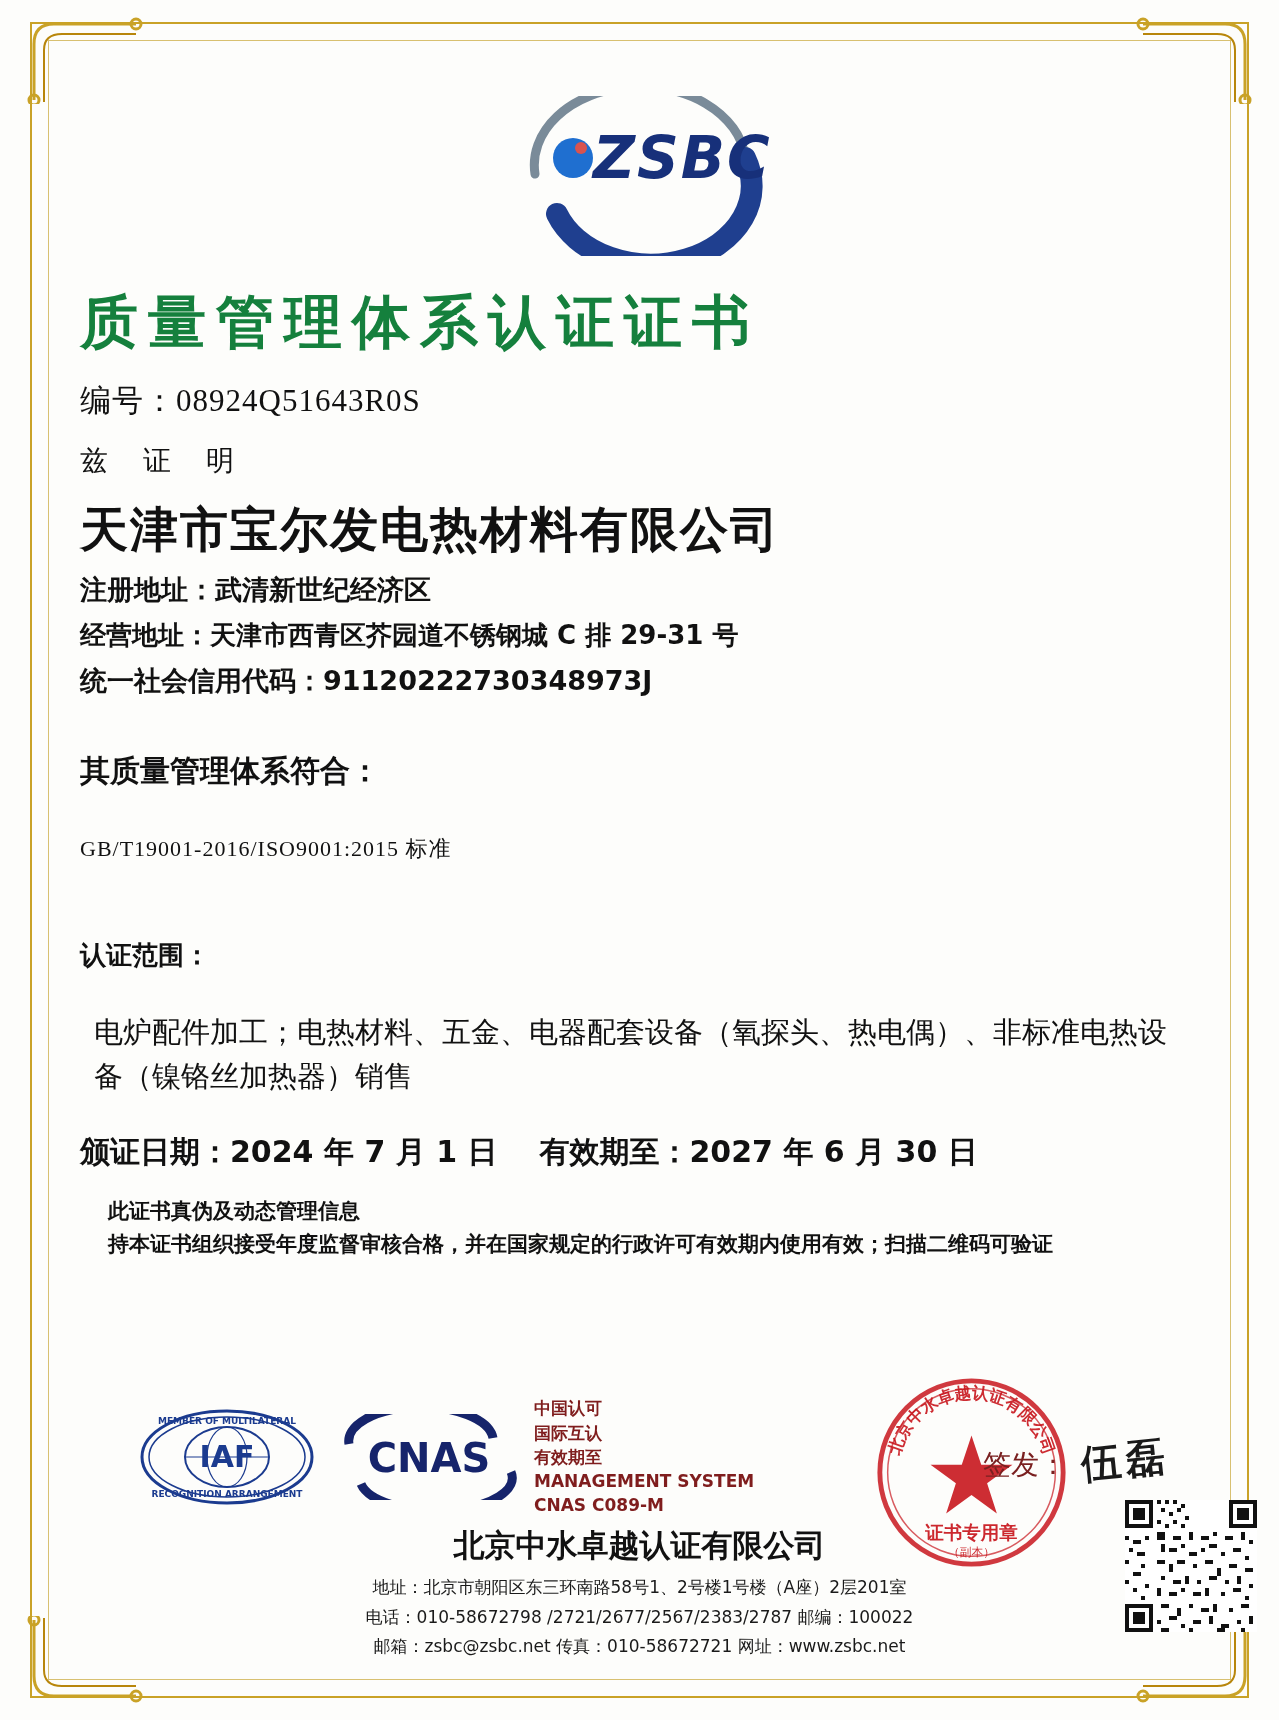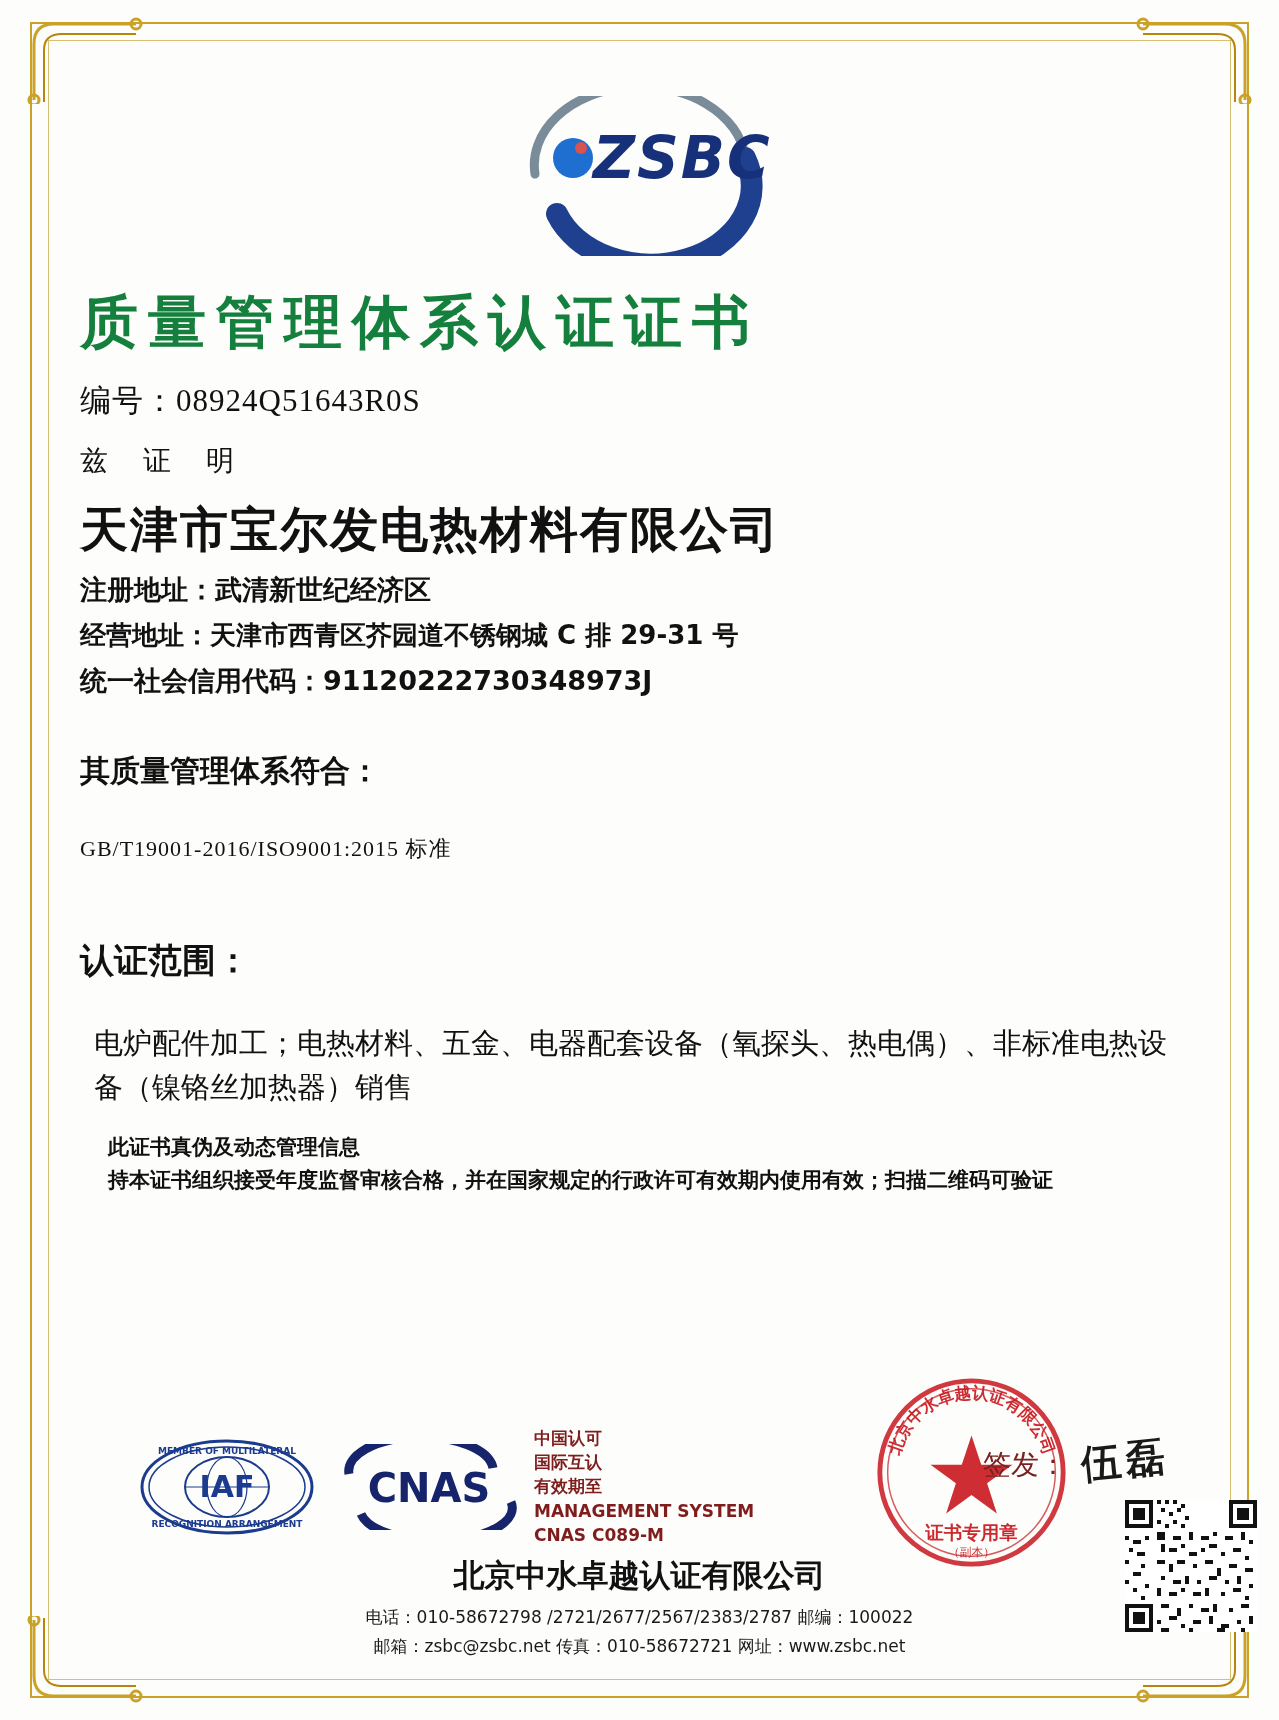--- a/index.html
+++ b/index.html
@@ -106,21 +106,21 @@
     font-weight: bold;
     font-family: "DejaVu Sans", sans-serif;
   }
   .standard {
     font-size: 22px;
     margin-top: 42px;
     font-family: "Liberation Serif", serif;
     letter-spacing: 1px;
   }
   .scope-label {
-    font-size: 34px;
+    font-size: 26px;
     margin-top: 74px;
     font-weight: bold;
     font-family: Liberation Mono, monospace;
   }
   .scope-text {
     font-size: 29px;
     margin-top: 38px;
     line-height: 1.5;
     font-family: "DejaVu Sans", sans-serif;
     padding: 0 14px;
@@ -286,20 +286,23 @@
     <div class="addr small">经营地址：天津市西青区芥园道不锈钢城 C 排 29-31 号</div>
     <div class="credit">统一社会信用代码：91120222730348973J</div>
 
     <div class="conform">其质量管理体系符合：</div>
 
     <div class="standard">GB/T19001-2016/ISO9001:2015 标准</div>
 
     <div class="scope-label">认证范围：</div>
     <div class="scope-text">电炉配件加工；电热材料、五金、电器配套设备（氧探头、热电偶）、非标准电热设备（镍铬丝加热器）销售</div>
 
+    <div class="dates">
+      <span>颁证日期：</span><span>2024 年 7 月 1 日</span><span class="gap"></span><span>有效期至：</span><span>2027 年 6 月 30 日</span>
+    </div>
 
     <div class="note">
       <div>此证书真伪及动态管理信息</div>
       <div>持本证书组织接受年度监督审核合格，并在国家规定的行政许可有效期内使用有效；扫描二维码可验证</div>
     </div>
 
   </div>
 
   <div class="bottom">
 
@@ -326,20 +329,21 @@
         <div>中国认可</div>
         <div>国际互认</div>
         <div>有效期至</div>
         <div>MANAGEMENT SYSTEM</div>
         <div>CNAS C089-M</div>
       </div>
     </div>
 
     <div class="issuer">北京中水卓越认证有限公司</div>
     <div class="issuer-info">
+      <div>地址：北京市朝阳区东三环南路58号1、2号楼1号楼（A座）2层201室</div>
       <div>电话：010-58672798 /2721/2677/2567/2383/2787    邮编：100022</div>
       <div>邮箱：zsbc@zsbc.net    传真：010-58672721    网址：www.zsbc.net</div>
     </div>
   </div>
 
   <svg class="seal" viewBox="0 0 200 200">
     <circle cx="100" cy="100" r="94" fill="none" stroke="#c8161d" stroke-width="5" opacity="0.85"></circle>
     <circle cx="100" cy="100" r="86" fill="none" stroke="#c8161d" stroke-width="1.5" opacity="0.7"></circle>
     <path id="sealArc" d="M24 100 A76 76 0 0 1 176 100" fill="none"></path>
     <text font-family="DejaVu Sans, sans-serif" font-size="17" font-weight="bold" fill="#c8161d" opacity="0.9">

